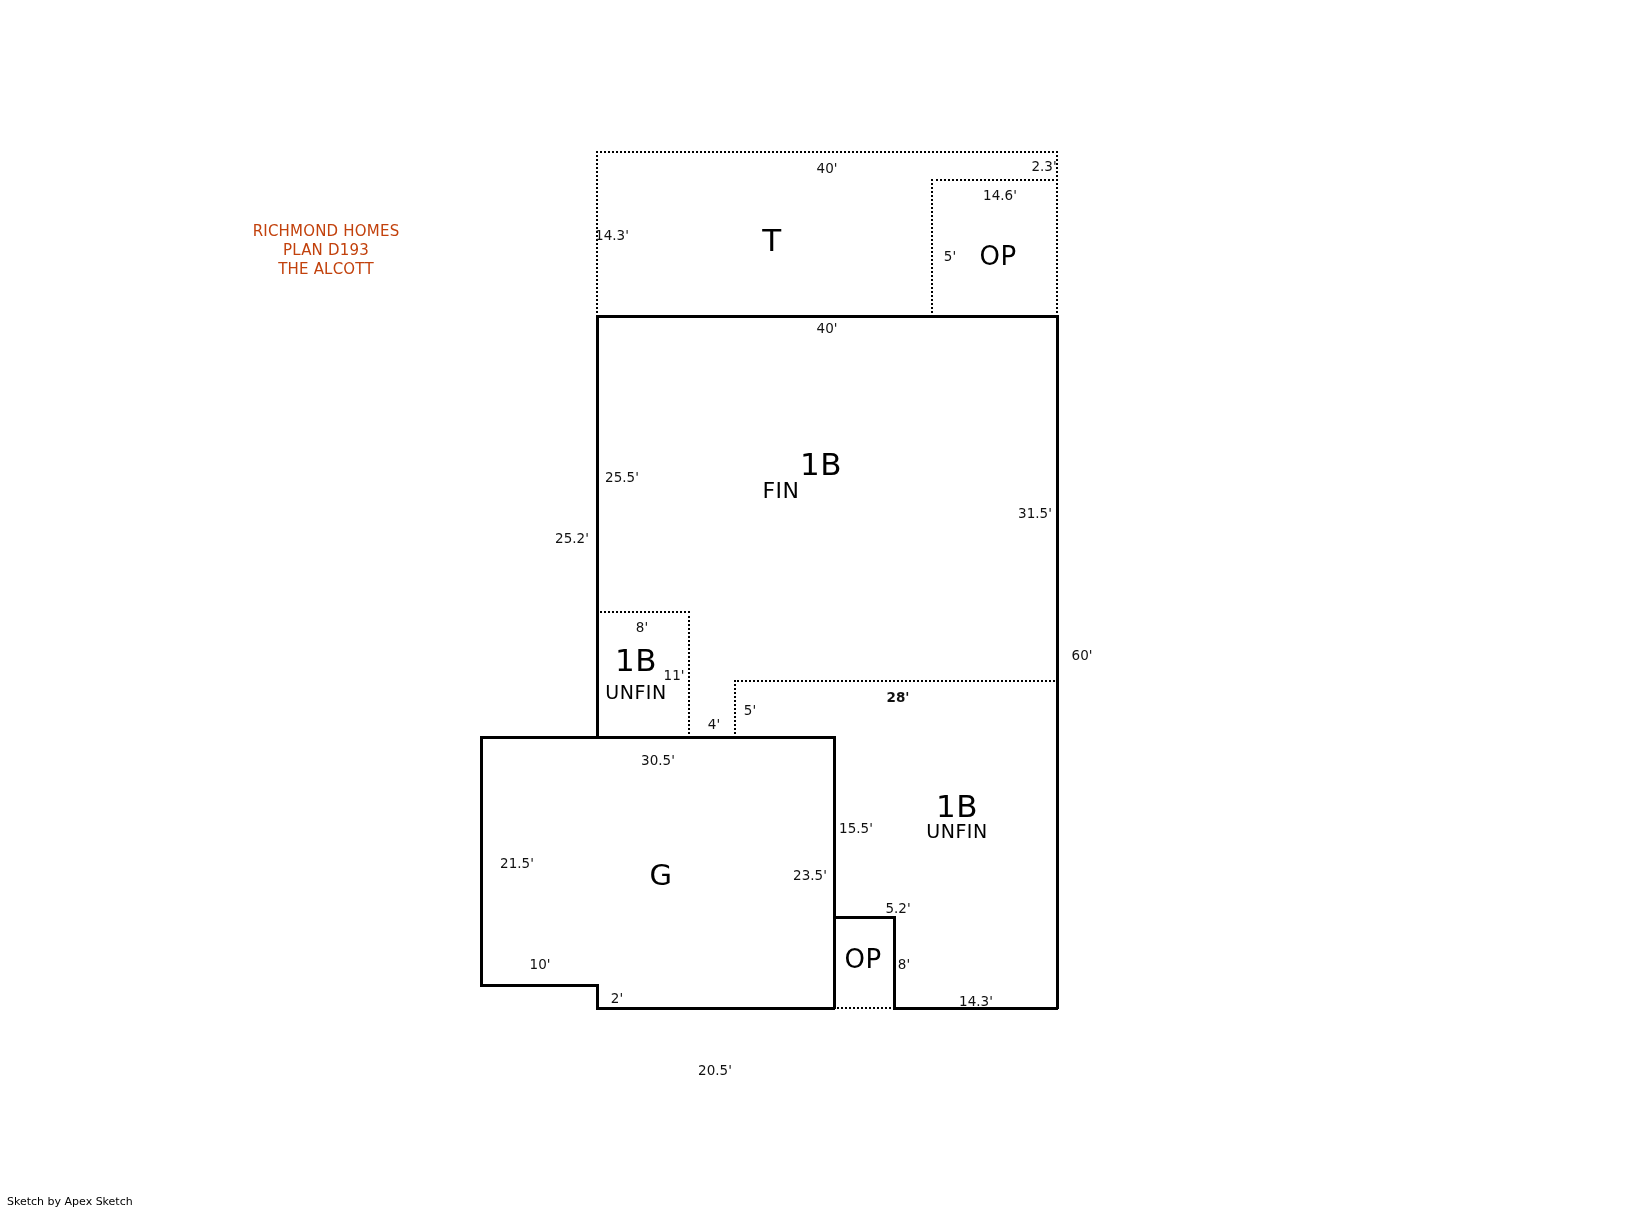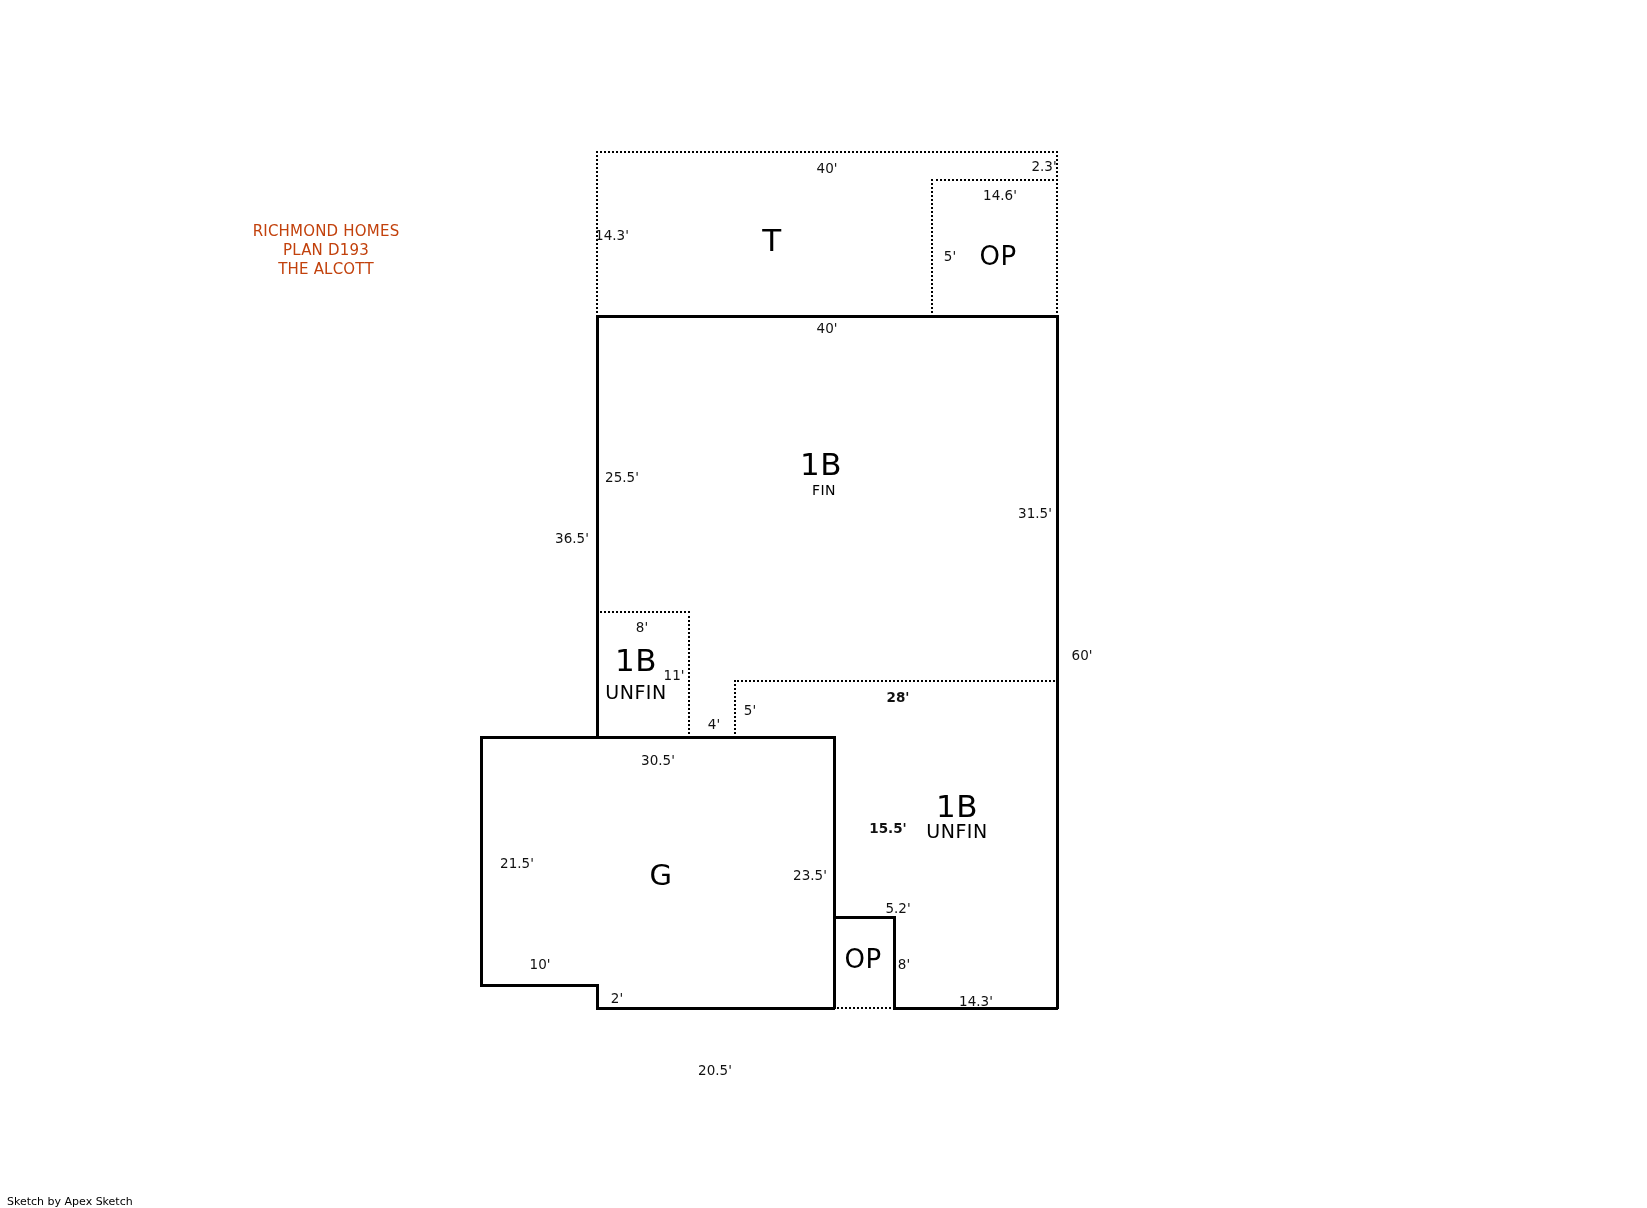--- a/index.html
+++ b/index.html
@@ -90,41 +90,41 @@
       <div class="wall v solid" style="left: 893px; top: 916px; height: 93px; border-color: rgb(0, 0, 0);"></div>
       <div class="wall h solid" style="left: 893px; top: 1007px; width: 165px; border-color: rgb(0, 0, 0);"></div>
       <div class="dim-label" style="left: 827px; top: 168px;">40'</div>
       <div class="dim-label" style="left: 1044px; top: 166px;">2.3'</div>
       <div class="dim-label" style="left: 1000px; top: 195px;">14.6'</div>
       <div class="dim-label" style="left: 612px; top: 235px;">14.3'</div>
       <div class="dim-label" style="left: 950px; top: 256px;">5'</div>
       <div class="dim-label" style="left: 827px; top: 328px;">40'</div>
       <div class="dim-label" style="left: 622px; top: 477px; text-align: right;">25.5'</div>
       <div class="dim-label" style="left: 1035px; top: 513px;">31.5'</div>
-      <div class="dim-label" style="left: 572px; top: 538px;">36.5'</div>
+      <div class="dim-label" style="left: 572px; top: 538px;">25.2'</div>
       <div class="dim-label" style="left: 642px; top: 627px;">8'</div>
       <div class="dim-label" style="left: 674px; top: 675px;">11'</div>
       <div class="dim-label" style="left: 1082px; top: 655px;">60'</div>
       <div class="dim-label" style="left: 898px; top: 697px; font-weight: bold;">28'</div>
       <div class="dim-label" style="left: 750px; top: 710px;">5'</div>
       <div class="dim-label" style="left: 714px; top: 724px;">4'</div>
       <div class="dim-label" style="left: 658px; top: 760px;">30.5'</div>
-      <div class="dim-label" style="left: 888px; top: 828px; font-weight: bold;">15.5'</div>
+      <div class="dim-label" style="left: 856px; top: 828px;">15.5'</div>
       <div class="dim-label" style="left: 517px; top: 863px;">21.5'</div>
       <div class="dim-label" style="left: 810px; top: 875px;">23.5'</div>
       <div class="dim-label" style="left: 898px; top: 908px;">5.2'</div>
       <div class="dim-label" style="left: 904px; top: 964px;">8'</div>
       <div class="dim-label" style="left: 540px; top: 964px;">10'</div>
       <div class="dim-label" style="left: 617px; top: 998px;">2'</div>
       <div class="dim-label" style="left: 715px; top: 1043px; margin-top: 27px;">20.5'</div>
       <div class="dim-label" style="left: 976px; top: 1001px;">14.3'</div>
       <div class="room-label" style="left: 772px; top: 240px; font-size: 31px;">T</div>
       <div class="room-label" style="left: 998px; top: 256px; font-size: 26px;">OP</div>
       <div class="room-label" style="left: 821px; top: 464px; font-size: 31px;">1B</div>
-      <div class="room-label" style="left: 824px; top: 490px; font-size: 14px;">FIN</div>
+      <div class="room-label" style="left: 781px; top: 490px; font-size: 22px;">FIN</div>
       <div class="room-label" style="left: 636px; top: 660px; font-size: 31px;">1B</div>
       <div class="room-label" style="left: 636px; top: 692px; font-size: 19px;">UNFIN</div>
       <div class="room-label" style="left: 957px; top: 806px; font-size: 31px;">1B</div>
       <div class="room-label" style="left: 957px; top: 831px; font-size: 19px;">UNFIN</div>
       <div class="room-label" style="left: 661px; top: 875px; font-size: 29px;">G</div>
       <div class="room-label" style="left: 863px; top: 959px; font-size: 26px;">OP</div>
     </div>
 
   <div class="watermark">Sketch by Apex Sketch</div>
 

